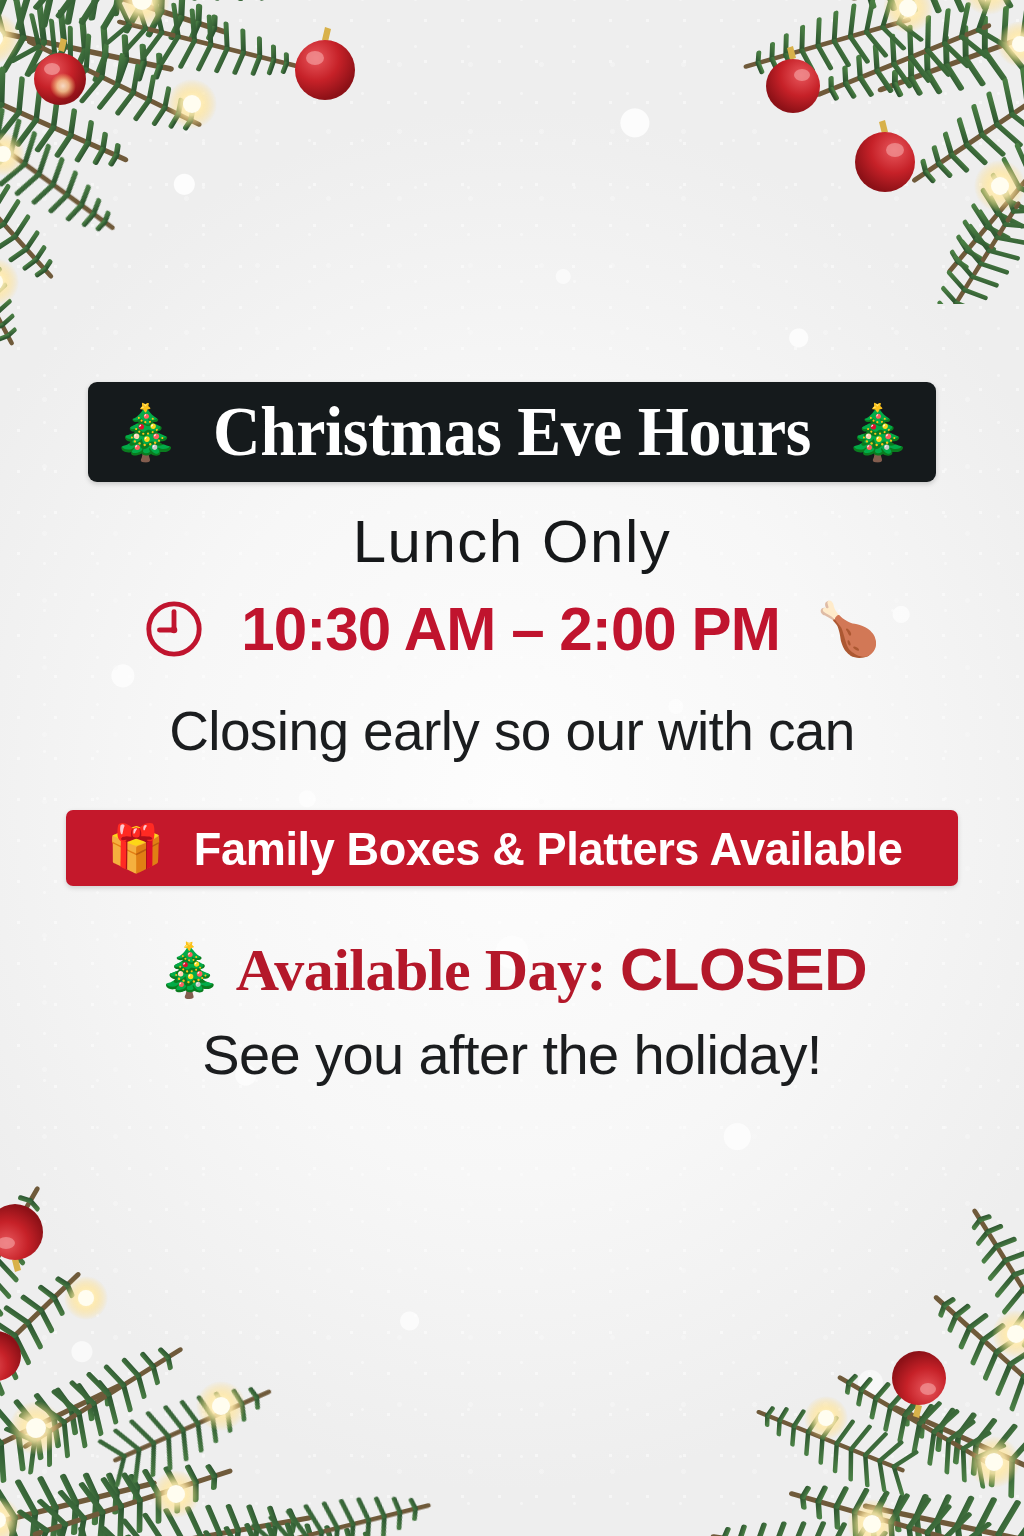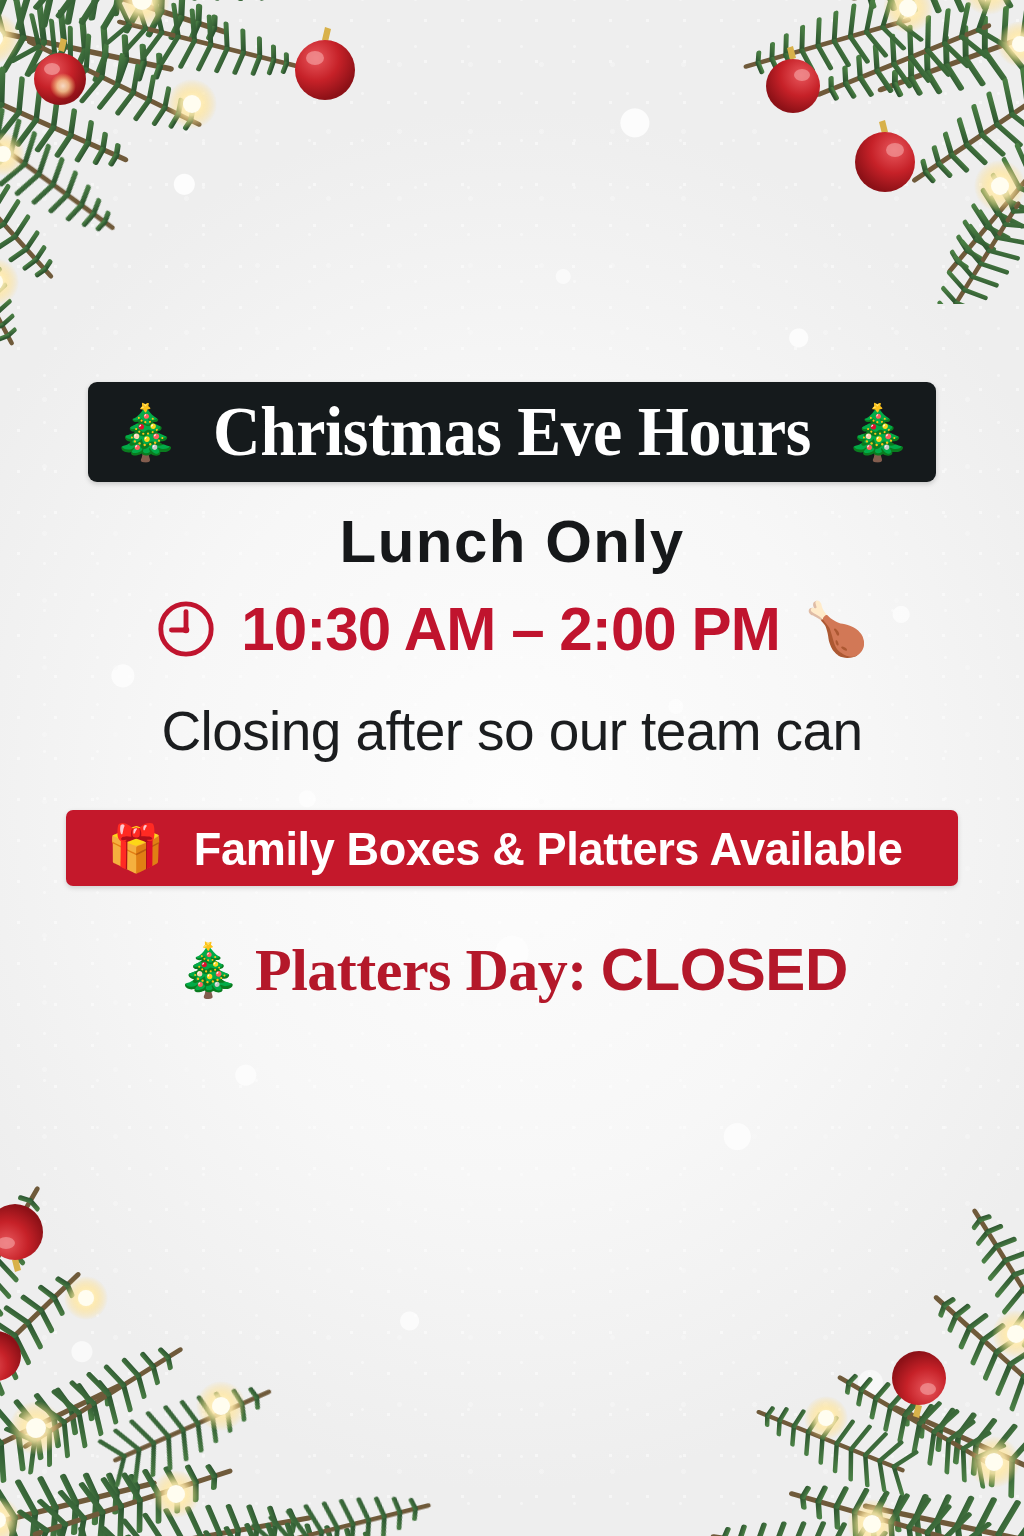--- a/index.html
+++ b/index.html
@@ -97,32 +97,32 @@
     color: #ffffff;
     letter-spacing: -0.5px;
     transform: scaleX(.94);
     white-space: nowrap;
   }
   .tree-emoji { font-size: 54px; line-height: 1; }
 
   .lunch-only {
     margin-top: 30px;
     font-size: 60px;
-    font-weight: bold;
+    font-weight: normal;
     color: #16181a;
     letter-spacing: 1.5px;
     line-height: 1;
   }
 
   .hours-row {
     margin-top: 26px;
     display: flex;
     align-items: center;
     justify-content: center;
-    gap: 16px;
+    gap: 28px;
     line-height: 1;
   }
   .clock-icon { width: 62px; height: 62px; flex: none; }
   .hours-text {
     font-size: 62px;
     font-weight: bold;
     color: #c0142e;
     letter-spacing: -1px;
     transform: scaleX(.97);
     white-space: nowrap;
@@ -541,29 +541,30 @@
         <circle cx="32" cy="32" r="26" fill="none" stroke="#c0142e" stroke-width="5"></circle>
         <path d="M32 14 L32 33" stroke="#c0142e" stroke-width="5" stroke-linecap="round"></path>
         <path d="M32 33 L17 33" stroke="#c0142e" stroke-width="5" stroke-linecap="round"></path>
         <circle cx="32" cy="33" r="3.4" fill="#c0142e"></circle>
       </svg>
       <span class="hours-text">10:30 AM – 2:00 PM</span>
       <span class="food-emoji">🍗</span>
     </div>
 
     <div class="message">
-      <div>Closing after so our team can</div>
+      <div>Closing early so our with can</div>
     </div>
 
     <div class="promo-banner">
       <span class="gift-emoji">🎁</span>
       <span class="promo-text">Family Boxes &amp; Platters Available</span>
     </div>
 
     <div class="closed-row">
       <span class="small-tree">🎄</span>
-      <span class="closed-serif">Platters Day:</span>
+      <span class="closed-serif">Available Day:</span>
       <span class="closed-bold">CLOSED</span>
     </div>
 
+    <div class="farewell">See you after the holiday!</div>
 
   </div>
 </div>
 
 </body></html>

